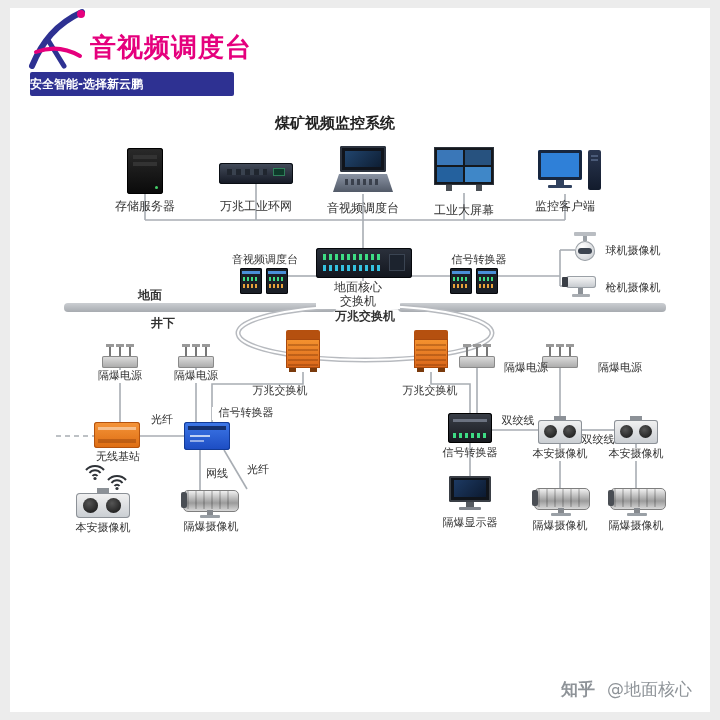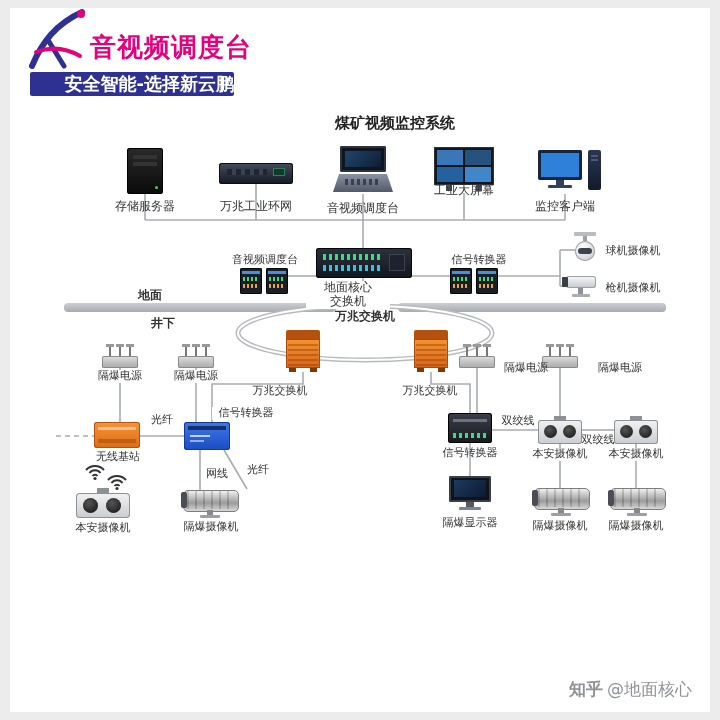--- a/index.html
+++ b/index.html
@@ -9,24 +9,24 @@
   svg.wires{position:absolute;left:0;top:0;z-index:3;}
   .bar{position:absolute;height:9px;background:linear-gradient(180deg,#cbced2,#a7abb0);border-radius:4px;z-index:2;}
   .dev{position:absolute;z-index:5;}
   .dev i{position:absolute;display:block;}
   .lbl{position:absolute;font-size:12px;color:#333;text-align:center;line-height:1.15;z-index:6;}
   .sm{font-size:11px;}
   .bold{font-weight:bold;}
   .bgw{background:#fff;}
   .brand-name{position:absolute;left:90px;top:30px;font-size:26px;font-weight:bold;color:#e5007d;letter-spacing:1px;z-index:6;}
   .tagline{position:absolute;left:30px;top:72px;width:204px;height:24px;background:#2e3192;color:#fff;
-           font-size:18px;font-weight:bold;text-align:right;line-height:24px;border-radius:2px;z-index:6;}
-  .page-title{position:absolute;left:275px;top:114px;width:180px;text-align:right;font-size:15px;font-weight:bold;color:#222;z-index:6;}
+           font-size:12px;font-weight:bold;text-align:left;line-height:24px;border-radius:2px;z-index:6;}
+  .page-title{position:absolute;left:275px;top:114px;width:180px;text-align:left;font-size:15px;font-weight:bold;color:#222;z-index:6;}
   .watermark{position:absolute;left:470px;top:678px;width:222px;text-align:right;font-size:17px;color:#8e9398;z-index:6;}
-  .watermark .site{font-weight:bold;margin-right:4px;}
+  .watermark .site{font-weight:bold;margin-right:12px;}
   
   .osw{width:34px;height:42px;}
   .osw .cap{left:0;top:0;width:34px;height:9px;background:#b5500f;border-radius:2px 2px 0 0;}
   .osw .body{left:0;top:9px;width:34px;height:29px;background:linear-gradient(180deg,#f5932f,#d9651a);box-shadow:inset 0 0 0 1px #a8490d;}
   .osw .fins{left:2px;top:11px;width:30px;height:25px;background:repeating-linear-gradient(0deg,rgba(120,50,5,.35) 0 2px,transparent 2px 5px);}
   .osw .f1{left:3px;top:38px;width:7px;height:4px;background:#7a3a0c;}
   .osw .f2{right:3px;top:38px;width:7px;height:4px;background:#7a3a0c;}
   
   .pwr{width:36px;height:24px;}
   .pwr .pin{width:2px;height:9px;background:#777;top:3px;}
@@ -135,38 +135,38 @@
 
   <div class="dev" style="left:434px;top:147px;width:60px;height:46px;">
     <i style="left:0;top:0;width:60px;height:38px;background:#14181d;box-shadow:inset 0 0 0 1px #2c333c;"></i>
     <i style="left:3px;top:3px;width:26px;height:15px;background:#3a77b8;"></i>
     <i style="left:31px;top:3px;width:26px;height:15px;background:#27527f;"></i>
     <i style="left:3px;top:20px;width:26px;height:15px;background:#24619e;"></i>
     <i style="left:31px;top:20px;width:26px;height:15px;background:#3f87c8;"></i>
     <i style="left:12px;top:38px;width:6px;height:6px;background:#4a4f55;"></i>
     <i style="left:42px;top:38px;width:6px;height:6px;background:#4a4f55;"></i>
   </div>
-  <div class="lbl" style="left:431px;top:184px;width:66px;">工业大屏幕</div>
+  <div class="lbl" style="left:431px;top:204px;width:66px;">工业大屏幕</div>
 
   <div class="dev" style="left:538px;top:150px;width:64px;height:44px;">
     <i style="left:0;top:0;width:44px;height:30px;background:#2f80d8;box-shadow:inset 0 0 0 3px #17263f;border-radius:2px;"></i>
     <i style="left:18px;top:30px;width:8px;height:5px;background:#31425f;"></i>
     <i style="left:10px;top:35px;width:24px;height:3px;background:#31425f;border-radius:1px;"></i>
     <i style="left:50px;top:0;width:13px;height:40px;background:linear-gradient(180deg,#2a3650,#121b2c);border-radius:2px;"></i>
     <i style="left:53px;top:5px;width:7px;height:2px;background:#4a5a78;"></i>
     <i style="left:53px;top:9px;width:7px;height:2px;background:#4a5a78;"></i>
   </div>
   <div class="lbl" style="left:530px;top:200px;width:70px;font-family:Liberation Serif, serif;">监控客户端</div>
 
   <div class="dev" style="left:316px;top:248px;width:96px;height:30px;background:linear-gradient(180deg,#2b313c,#12161e);border-radius:3px;box-shadow:inset 0 0 0 1px #05070b;">
     <i style="left:7px;top:6px;width:58px;height:6px;background:repeating-linear-gradient(90deg,#3ddc84 0 3px,transparent 3px 6px);"></i>
     <i style="left:7px;top:17px;width:58px;height:6px;background:repeating-linear-gradient(90deg,#35c2e0 0 3px,transparent 3px 6px);"></i>
     <i style="right:7px;top:6px;width:16px;height:17px;background:#1c232e;box-shadow:inset 0 0 0 1px #3a4452;"></i>
   </div>
-  <div class="lbl bgw" style="left:306px;top:281px;width:84px;">
+  <div class="lbl bgw" style="left:316px;top:281px;width:84px;">
     <span>地面核心</span><br>
     <span>交换机</span>
   </div>
 
   <div class="lbl sm" style="left:230px;top:254px;width:70px;">音视频调度台</div>
   <div class="dev sw-sm" style="left:240px;top:268px;">
     <i style="left:2px;top:3px;width:18px;height:3px;background:#4a90d9;"></i>
     <i style="left:3px;top:9px;width:16px;height:4px;background:repeating-linear-gradient(90deg,#3ddc84 0 2px,transparent 2px 4px);"></i>
     <i style="left:3px;top:16px;width:16px;height:4px;background:repeating-linear-gradient(90deg,#e8a23a 0 2px,transparent 2px 4px);"></i>
   </div>

